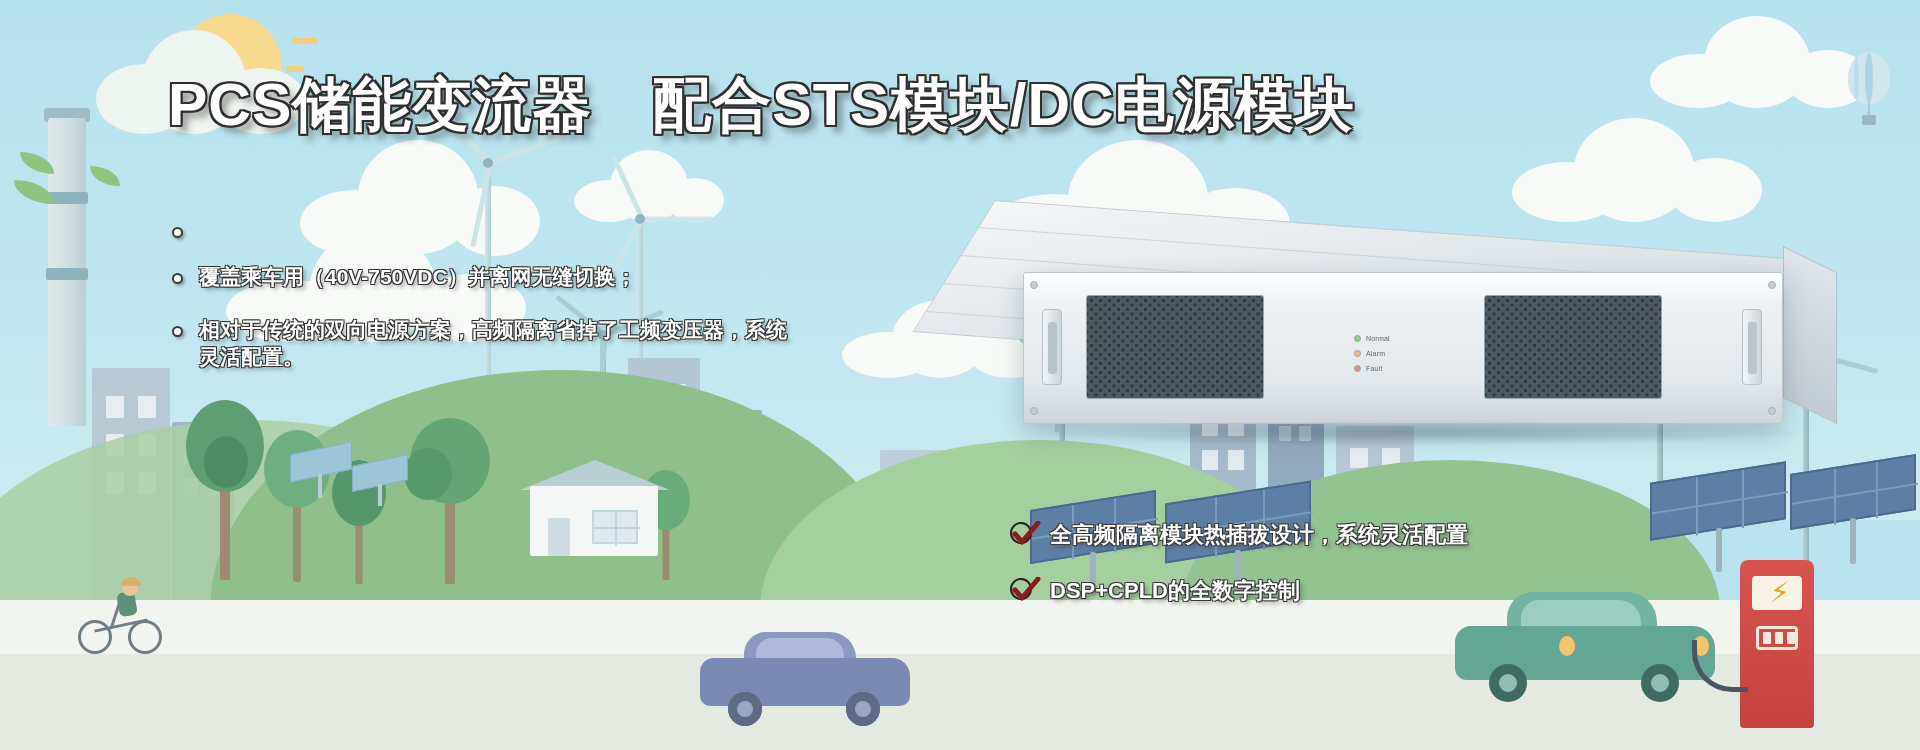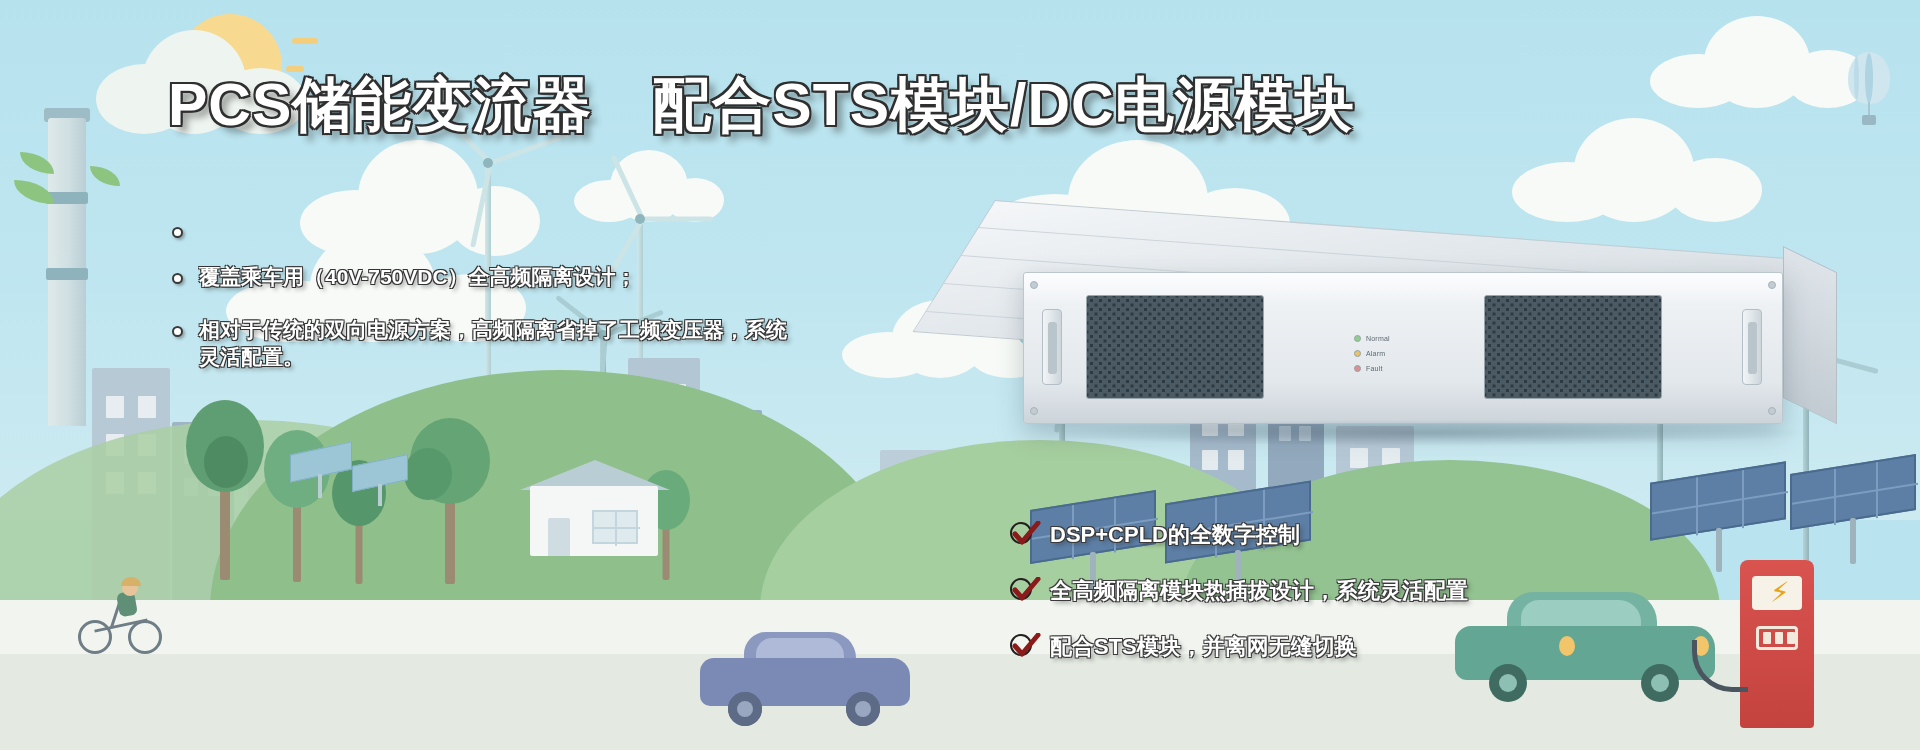--- a/index.html
+++ b/index.html
@@ -710,51 +710,42 @@
   </div>
 
   <div class="title">PCS储能变流器　配合STS模块/DC电源模块</div>
 
   <div class="bullets">
     <div class="bullet">
       <span class="dot"></span>
     </div>
     <div class="bullet">
       <span class="dot"></span>
-      <span class="btxt">覆盖乘车用（40V-750VDC）全高频隔离设计；</span>
+      <span class="btxt">覆盖乘车用（40V-750VDC）并离网无缝切换；</span>
     </div>
     <div class="bullet">
       <span class="dot"></span>
       <span class="btxt" style="max-width:600px;">相对于传统的双向电源方案，高频隔离省掉了工频变压器，系统灵活配置。</span>
     </div>
   </div>
 
   <div class="checks">
     <div class="check-item">
       <span class="check-icon">
         <span class="ring"></span>
         <svg width="30" height="28" viewBox="0 0 30 28">
           <path d="M4 13 L11 21 L27 2" stroke="#8b1a1a" stroke-width="5" fill="none" stroke-linecap="round" stroke-linejoin="round"></path>
         </svg>
       </span>
-      <span class="ctxt">DSP+CPLD的全数字控制</span>
+      <span class="ctxt">全高频隔离模块热插拔设计，系统灵活配置</span>
     </div>
     <div class="check-item">
       <span class="check-icon">
         <span class="ring"></span>
         <svg width="30" height="28" viewBox="0 0 30 28">
           <path d="M4 13 L11 21 L27 2" stroke="#8b1a1a" stroke-width="5" fill="none" stroke-linecap="round" stroke-linejoin="round"></path>
         </svg>
       </span>
-      <span class="ctxt">全高频隔离模块热插拔设计，系统灵活配置</span>
-    </div>
-    <div class="check-item">
-      <span class="check-icon">
-        <span class="ring"></span>
-        <svg width="30" height="28" viewBox="0 0 30 28">
-          <path d="M4 13 L11 21 L27 2" stroke="#8b1a1a" stroke-width="5" fill="none" stroke-linecap="round" stroke-linejoin="round"></path>
-        </svg>
-      </span>
-      <span class="ctxt">配合STS模块，并离网无缝切换</span>
+      <span class="ctxt">DSP+CPLD的全数字控制</span>
     </div>
   </div>
 
 </div>
 
 </body></html>

